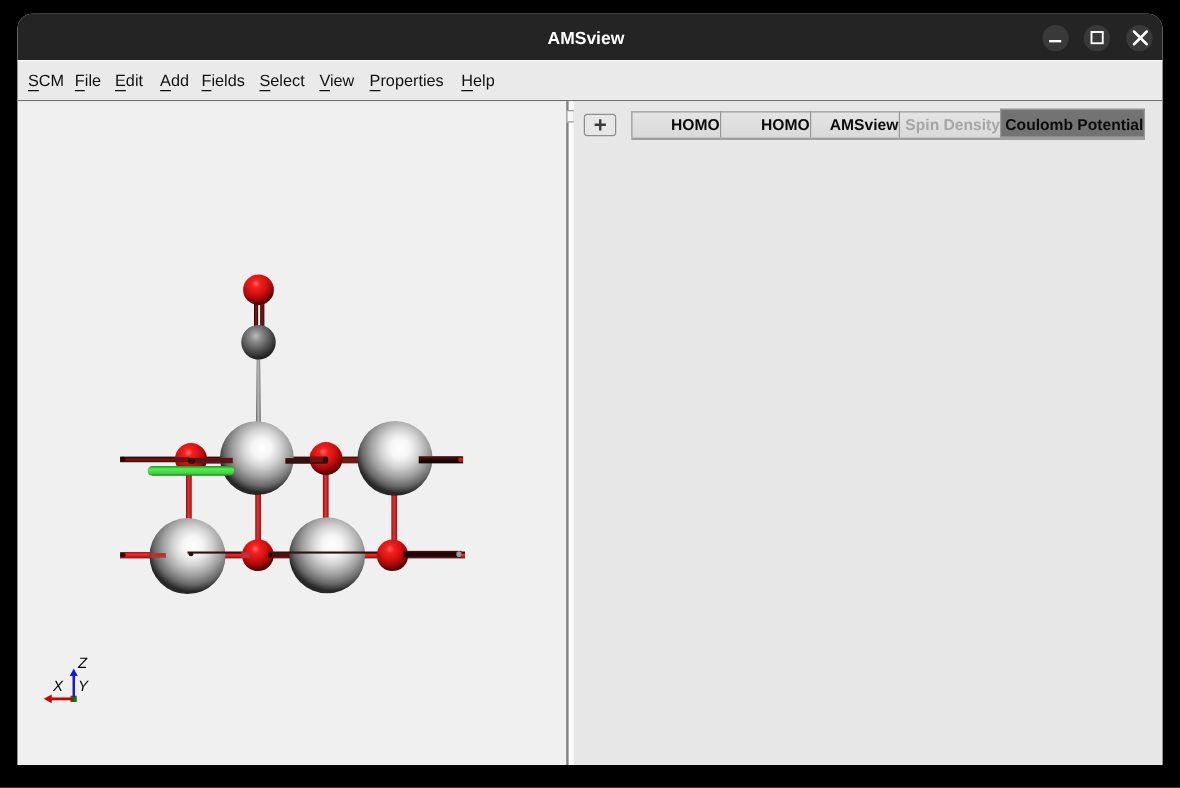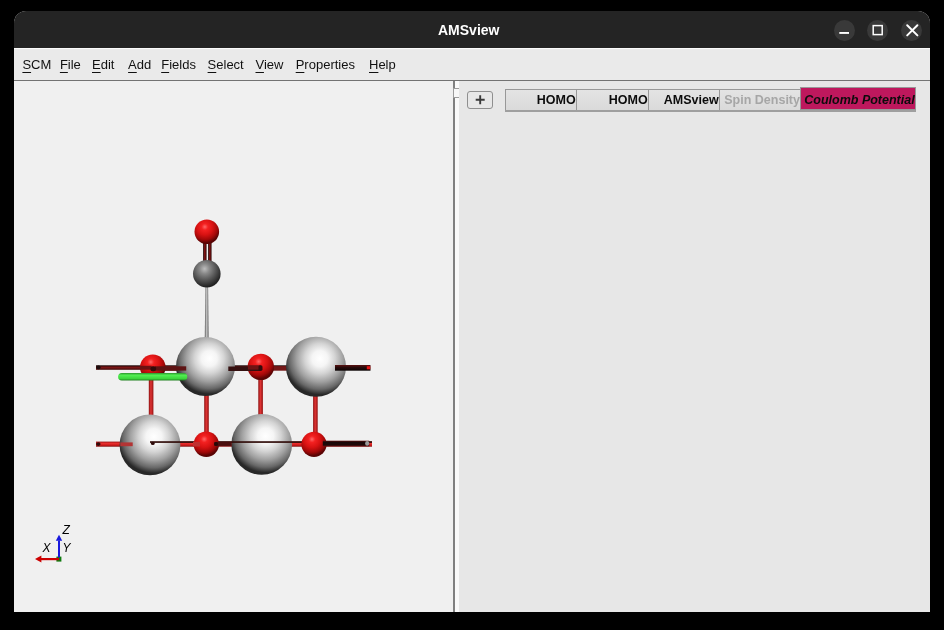--- a/index.html
+++ b/index.html
@@ -12,21 +12,21 @@
   .mi{position:absolute;top:7.5px;font-size:13px;color:#111;}
   .mi u{text-decoration:underline;text-underline-offset:2.5px;text-decoration-thickness:1.3px;}
   #view{position:absolute;left:0;top:69.5px;width:438.5px;height:531.5px;background:#f0f0f0;}
   #splitter{position:absolute;left:438.5px;top:69.5px;width:2px;height:531.5px;background:#808080;}#splitw{position:absolute;left:440.5px;top:69.5px;width:4px;height:531.5px;background:#fafafa;}
   #handle{position:absolute;left:438.7px;top:77px;width:7.8px;height:9.5px;background:#f7f7f7;border:1px solid #9b9b9b;}
   #rpanel{position:absolute;left:444.5px;top:69.5px;width:471.5px;height:531.5px;background:#e7e7e7;}
   #plusbtn{position:absolute;left:452.7px;top:80px;width:26.5px;height:17.5px;background:#e7e7e7;border:1px solid #8f8f8f;border-radius:3px;}
   #plusbtn svg{display:block;}
   .tab{position:absolute;top:77.8px;height:21.7px;background:linear-gradient(#e4e4e4,#dadada);border:1px solid #989898;border-right:none;border-bottom:none;font-size:12.5px;font-weight:bold;color:#0c0c0c;text-align:right;line-height:20px;}
   .tab.dis{color:#a6a6a6;}
-  .tab.sel{top:76px;height:23.4px;background:#be185d;border-right:1px solid #989898;border-bottom:1px solid #989898;line-height:24px;box-shadow:0 1.5px 0 #c0c0c0;font-style:italic;}
+  .tab.sel{top:76px;height:23.4px;background:#737373;border-right:1px solid #989898;border-bottom:1px solid #989898;line-height:24px;box-shadow:0 1.5px 0 #c0c0c0;}
   #tabbase{position:absolute;left:490.5px;top:99.4px;width:411.2px;height:1.2px;background:#9f9f9f;}
 </style>
 </head>
 <body>
 <div id="win">
   <div id="titlebar">
     <span id="title">AMSview</span>
     <div class="wbtn" style="left:819.5px;"></div>
     <div class="wbtn" style="left:853.2px;"></div>
     <div class="wbtn" style="left:887.4px;"></div>

